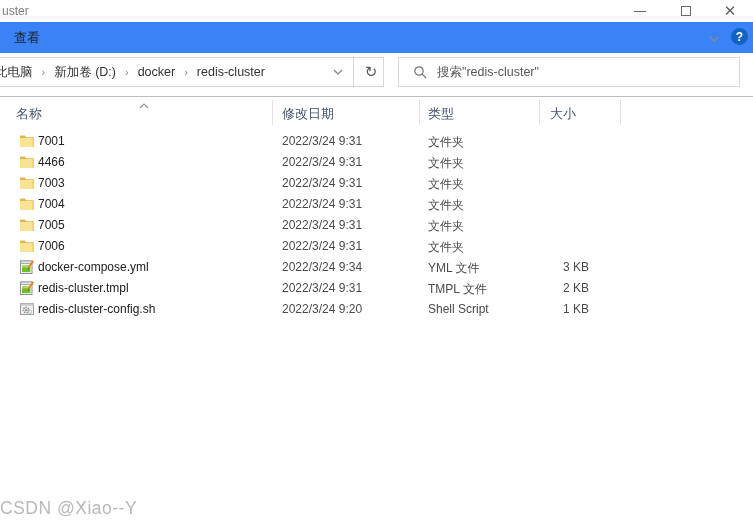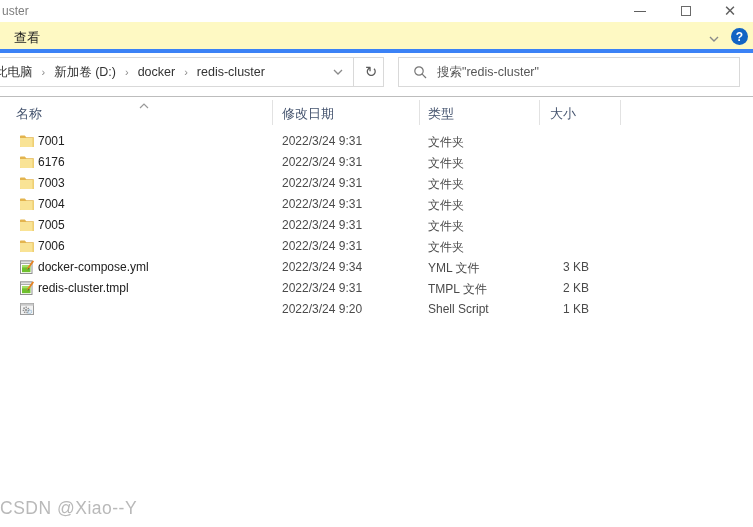--- a/index.html
+++ b/index.html
@@ -11,21 +11,21 @@
   }
   
   .titlebar { position:absolute; left:0; top:0; width:753px; height:22px; background:#fff;text-align:right; }
   .title-text { position:absolute; left:2px; top:4px; font-size:12px; color:#7d7d7d; }
   .cap-btn { position:absolute; top:0; width:38px; height:22px; display:flex; align-items:center; justify-content:center; color:#5f5f5f; }
   .cap-min { left:621px; } .cap-max { left:667px; } .cap-close { left:711px; }
   .min-glyph { width:12px; height:0; border-top:1px solid #5f5f5f; }
   .max-glyph { width:10px; height:10px; border:1px solid #6a6a6a; }
   .close-glyph { font-size:15px; line-height:1; color:#5f5f5f; font-family:"DejaVu Sans",sans-serif; }
   
-  .menubar { position:absolute; left:0; top:22px; width:753px; height:31px; background:#fef9c3; border-bottom:4px solid #3b82f6; }
+  .menubar { position:absolute; left:0; top:22px; width:753px; height:31px; background:#3b82f6; border-bottom:4px solid #3b82f6; }
   .menu-item { position:absolute; left:14px; top:7px; font-size:13px; color:#1f1f1f; }
   .ribbon-collapse { position:absolute; left:706px; top:9px; width:16px; height:12px; color:#8a8a8a; }
   .help-btn { position:absolute; left:731px; top:6px; width:17px; height:17px; border-radius:50%; background:#1264c4; color:#fff; font-size:12px; font-weight:bold; display:flex; align-items:center; justify-content:center; }
   
   .addressbox { position:absolute; left:-6px; top:57px; width:390px; height:30px; background:#fff; border:1px solid #d9d9d9; }
   .breadcrumb { position:absolute; left:-9px; top:57px; height:30px; display:flex; align-items:center; font-size:12.5px; color:#333; white-space:nowrap; }
   .crumb { padding:0 4px; }
   .crumb-sep { color:#8a8a8a; font-size:11px; padding:0 5px; }
   .addr-chevron { position:absolute; left:329px; top:57px; width:18px; height:30px; display:flex; align-items:center; justify-content:center; color:#8a8a8a; }
   .addr-divider { position:absolute; left:353px; top:58px; width:1px; height:28px; background:#d9d9d9; }
@@ -134,21 +134,21 @@
     <span class="row-type">文件夹</span>
     <span class="row-size"></span>
   </div>
 
   <div class="row">
     <span class="row-icon"><svg width="16" height="16" viewBox="0 0 16 16">
           <path d="M1 3.2c0-.4.3-.7.7-.7h4.1l1.5 1.8h7c.4 0 .7.3.7.7v8.3c0 .4-.3.7-.7.7H1.7c-.4 0-.7-.3-.7-.7z" fill="#e3b44e"></path>
           <path d="M1 5h14v8.3c0 .4-.3.7-.7.7H1.7c-.4 0-.7-.3-.7-.7z" fill="#f9e395"></path>
           <path d="M13.4 5H15v9h-1.6z" fill="#eecf74"></path>
         </svg></span>
-    <span class="row-name">6176</span>
+    <span class="row-name">4466</span>
     <span class="row-date">2022/3/24 9:31</span>
     <span class="row-type">文件夹</span>
     <span class="row-size"></span>
   </div>
 
   <div class="row">
     <span class="row-icon"><svg width="16" height="16" viewBox="0 0 16 16">
           <path d="M1 3.2c0-.4.3-.7.7-.7h4.1l1.5 1.8h7c.4 0 .7.3.7.7v8.3c0 .4-.3.7-.7.7H1.7c-.4 0-.7-.3-.7-.7z" fill="#e3b44e"></path>
           <path d="M1 5h14v8.3c0 .4-.3.7-.7.7H1.7c-.4 0-.7-.3-.7-.7z" fill="#f9e395"></path>
           <path d="M13.4 5H15v9h-1.6z" fill="#eecf74"></path>
@@ -226,19 +226,20 @@
   </div>
 
   <div class="row">
     <span class="row-icon"><svg width="16" height="16" viewBox="0 0 16 16">
           <rect x="1.5" y="2.5" width="13" height="11" fill="#f2f2f2" stroke="#9b9b9b" stroke-width="1"></rect>
           <rect x="1.5" y="2.5" width="13" height="2.2" fill="#c9c9c9"></rect>
           <circle cx="7" cy="9" r="2.6" fill="none" stroke="#8b8b8b" stroke-width="1.6" stroke-dasharray="1.3 1"></circle>
           <circle cx="7" cy="9" r="1.1" fill="#8b8b8b"></circle>
           <circle cx="10.6" cy="10.6" r="1.9" fill="none" stroke="#8fb8d8" stroke-width="1.3" stroke-dasharray="1 0.8"></circle>
         </svg></span>
+    <span class="row-name">redis-cluster-config.sh</span>
     <span class="row-date">2022/3/24 9:20</span>
     <span class="row-type">Shell Script</span>
     <span class="row-size">1 KB</span>
   </div>
 </div>
 
 <div class="watermark">CSDN @Xiao--Y</div>
 
 </body></html>

